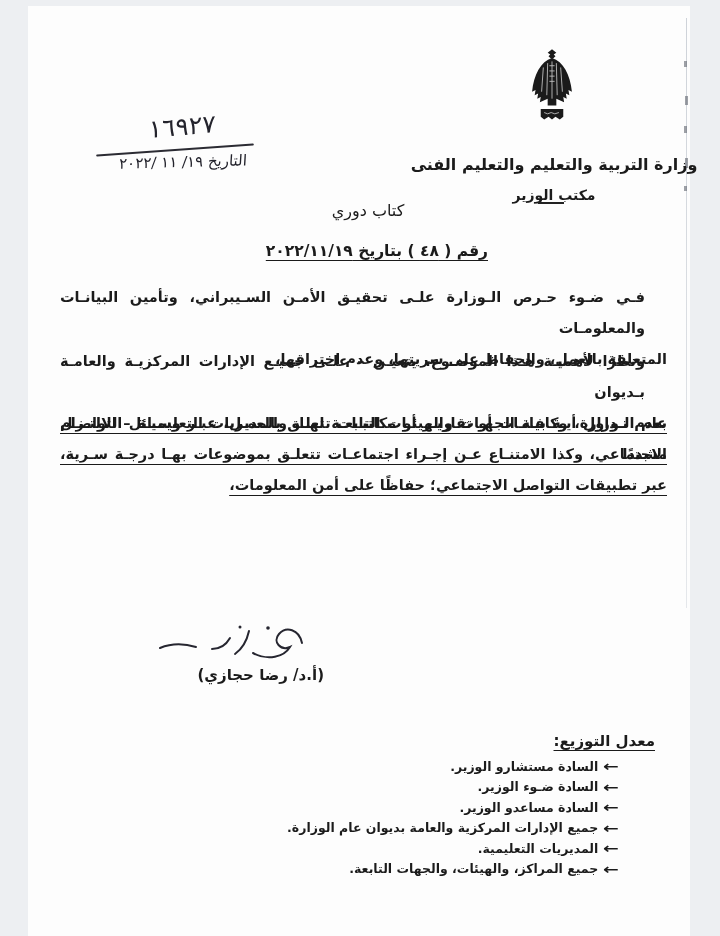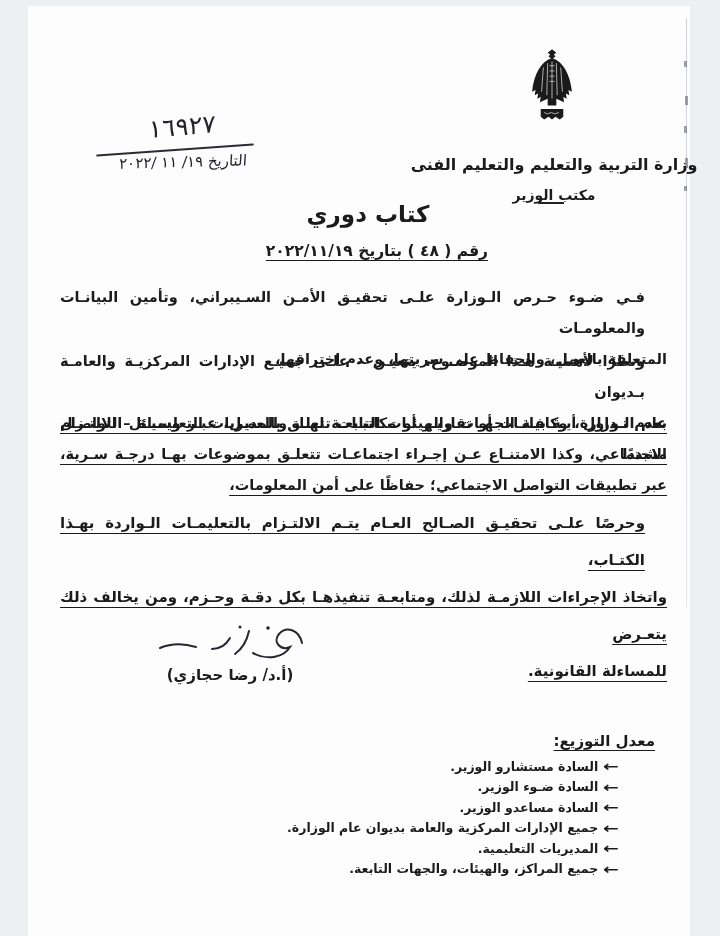--- a/index.html
+++ b/index.html
@@ -35,42 +35,42 @@
   }
   .hand-underline{position:absolute;left:68px;top:143px;width:158px;height:2px;
     background:#2b2b33;transform:rotate(-4deg);border-radius:2px;}
   .hand-date{
     position:absolute;left:50px;top:147px;width:210px;text-align:center;
     font-size:15px;direction:rtl;transform:rotate(-1.5deg) skewX(-5deg);
   }
 
   
   .doc-title{position:absolute;left:240px;top:195px;width:200px;text-align:center;
-    font-size:23px;font-weight:700;direction:rtl;}
+    font-size:16px;font-weight:400;direction:rtl;}
   .ref-line{position:absolute;left:200px;top:236px;width:260px;text-align:right;
     font-size:15.5px;font-weight:700;direction:rtl;
     text-decoration:underline;text-underline-offset:4px;text-decoration-thickness:1.4px;}
 
   
   .para{position:absolute;left:32px;width:607px;direction:rtl;font-weight:700;}
   .p1{top:276px;font-size:14.5px;}
   .p2{top:340px;font-size:14.5px;}
   .p2u{top:402px;font-size:14.5px;}
   .p3{top:499px;font-size:15px;}
   .line{line-height:31px;text-align:justify;text-align-last:justify;text-justify:inter-word;overflow:hidden;}
   .p3 .line{line-height:37px;}
   .indent{padding-right:22px;}
   .last{text-align-last:right;}
   .u{text-decoration:underline;text-underline-offset:5px;text-decoration-thickness:1.3px;}
 
   
   .sig-title{position:absolute;left:100px;top:591px;width:222px;text-align:center;
     font-size:14.5px;font-weight:700;direction:rtl;}
   .sig-svg{position:absolute;left:122px;top:615px;}
-  .sig-name{position:absolute;left:108px;top:660px;width:188px;text-align:center;
+  .sig-name{position:absolute;left:108px;top:660px;width:188px;text-align:right;
     font-size:15px;font-weight:700;direction:rtl;}
 
   
   .dist-head{position:absolute;right:35px;top:726px;font-size:15px;font-weight:700;direction:rtl;
     text-decoration:underline;text-underline-offset:4px;text-decoration-thickness:1.3px;}
   .dist-list{position:absolute;right:73px;top:750px;direction:rtl;}
   .dist-item{display:flex;align-items:center;height:20.5px;direction:rtl;font-size:12.5px;font-weight:700;white-space:nowrap;justify-content:flex-start;}
   .dist-arrow{font-size:14px;margin-left:7px;transform:scaleX(1.35);display:inline-block;}
 </style>
 </head>
@@ -120,25 +120,20 @@
     <div class="line indent">فـي ضـوء حـرص الـوزارة علـى تحقيـق الأمـن السـيبراني، وتأمين البيانـات والمعلومـات</div>
     <div class="line last">المتعلقة بالعمل، والحفاظ على سريتها، وعدم اختراقها،</div>
   </div>
 
   <div class="para p2u">
     <div class="line u">بعدم تـداول أيـة بيانـات أو تقاريـر أو مكاتبـات تتعلـق بالعمـل، عبـر وسـائل التواصـل</div>
     <div class="line u">الاجتماعي، وكذا الامتنـاع عـن إجـراء اجتماعـات تتعلـق بموضوعات بهـا درجـة سـرية،</div>
     <div class="line u last">عبر تطبيقات التواصل الاجتماعي؛ حفاظًا على أمن المعلومات،</div>
   </div>
 
-  <div class="para p3">
-    <div class="line u indent">وحرصًا علـى تحقيـق الصـالح العـام يتـم الالتـزام بالتعليمـات الـواردة بهـذا الكتـاب،</div>
-    <div class="line u">واتخاذ الإجراءات اللازمـة لذلك، ومتابعـة تنفيذهـا بكل دقـة وحـزم، ومن يخالف ذلك يتعـرض</div>
-    <div class="line u last">للمساءلة القانونية.</div>
-  </div>
 
   <span class="sig-svg">
     <svg width="176" height="46" viewBox="0 0 176 46" xmlns="http://www.w3.org/2000/svg">
       <g stroke="#262630" stroke-width="2" fill="none" stroke-linecap="round">
         <path d="M152 22 C149 8 136 5 129 13 C122 21 131 30 140 26 C134 36 118 40 103 32"></path>
         <path d="M99 10 C97 19 92 28 85 33"></path>
         <path d="M80 17 C76 24 69 28 62 28"></path>
         <path d="M10 27 C22 22 36 23 46 26"></path>
       </g>
       <circle cx="118" cy="7" r="1.8" fill="#262630"></circle>

